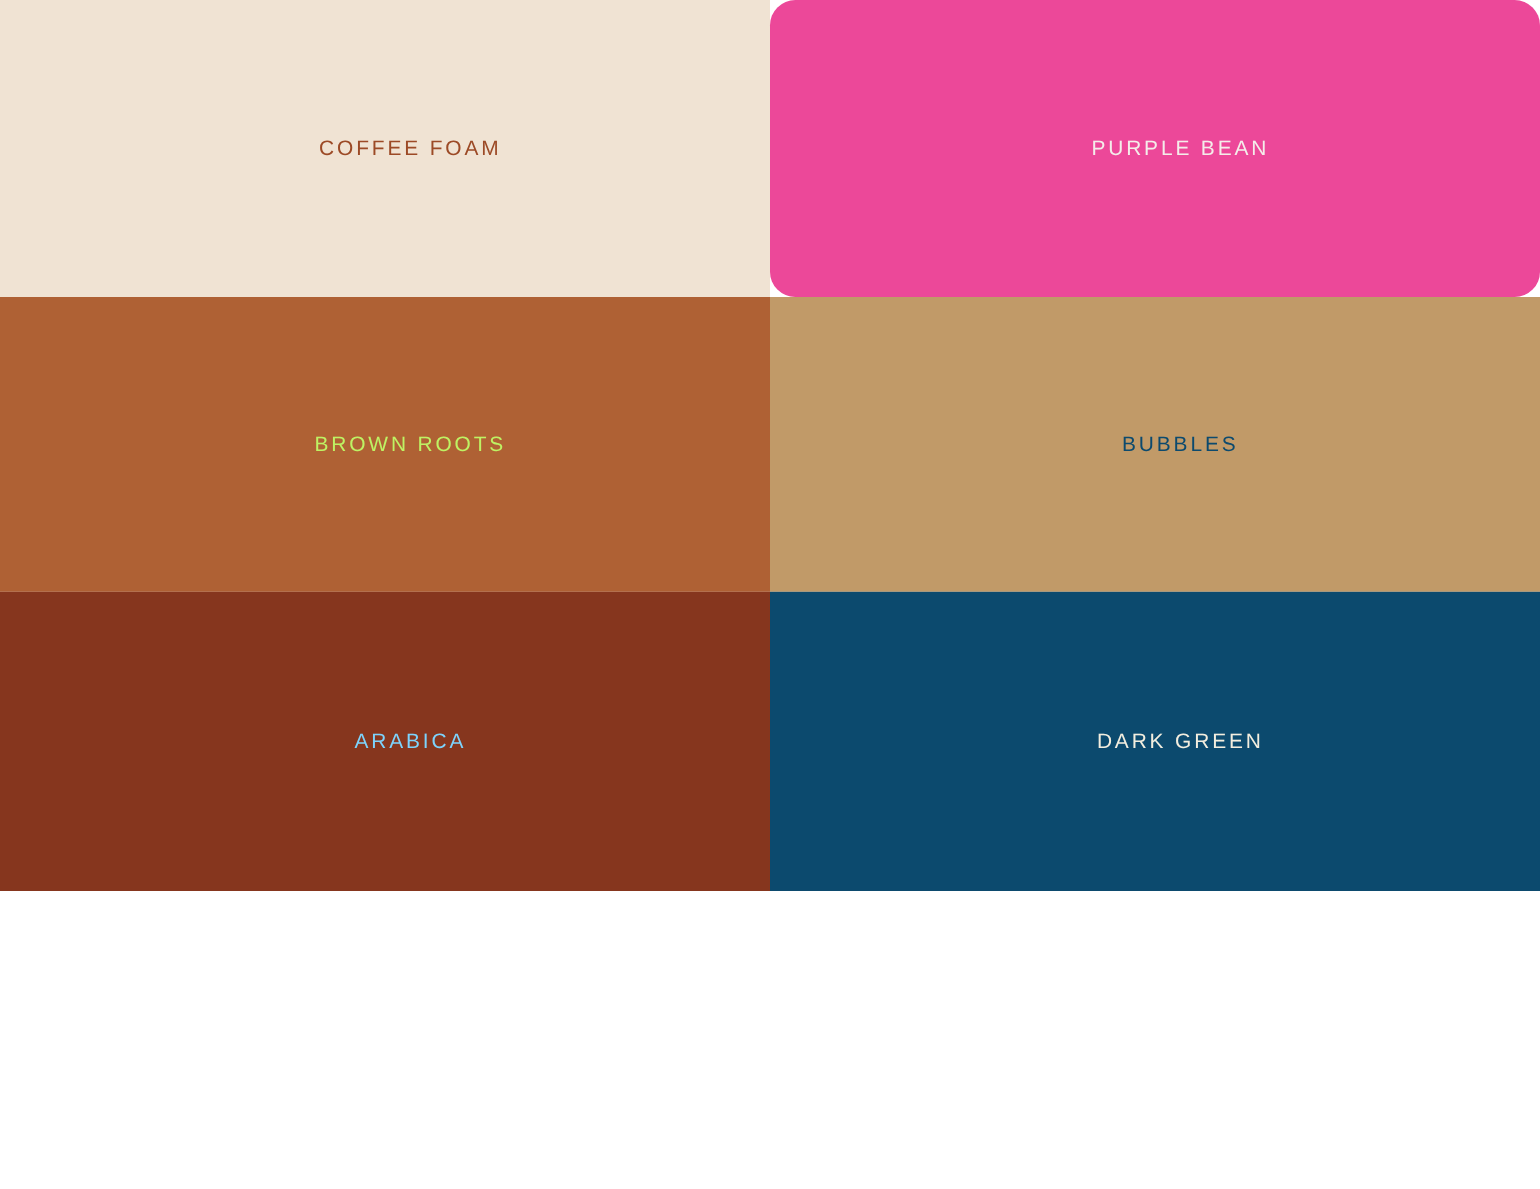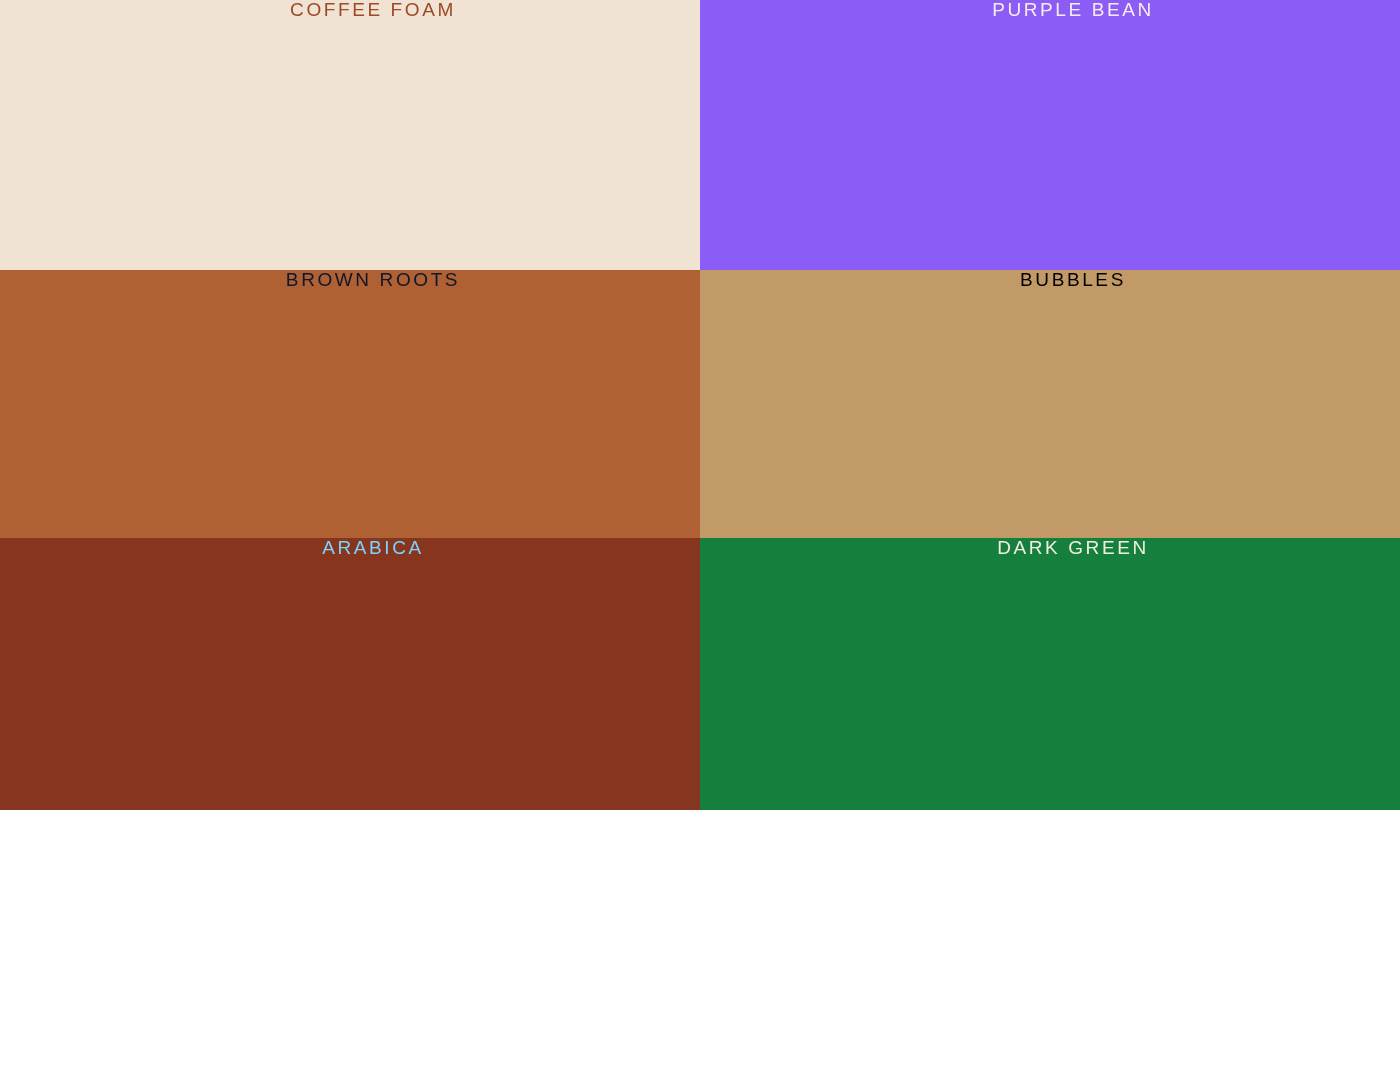--- a/index.html
+++ b/index.html
@@ -17,20 +17,21 @@
   #palette-grid {
     display: grid;
     grid-template-columns: 700px 700px;
     grid-template-rows: 270px 268px 272px 271px;
     width: 1400px;
     height: 1081px;
   }
 
   .swatch {
     display: flex;
+    align-items: center;
     justify-content: center;
     position: relative;
     box-sizing: border-box;
     padding-left: 46px;
   }
 
   .swatch-label {
     font-family: "Liberation Sans", sans-serif;
     font-size: 19px;
     font-weight: 400;
@@ -43,35 +44,35 @@
 </style>
 </head>
 <body>
 
 <div id="palette-grid">
 
   <div class="swatch" style="background-color:#F0E3D3;color:#9C4A26;">
     <span class="swatch-label">COFFEE FOAM</span>
   </div>
 
-  <div class="swatch" style="background-color:#8b5cf6;color:#F4EDEA;">
+  <div class="swatch" style="background-color:#ec4899;color:#F4EDEA;border-radius:23px;">
     <span class="swatch-label">PURPLE BEAN</span>
   </div>
 
-  <div class="swatch" style="background-color:#AF6134;color:#0f172a;">
+  <div class="swatch" style="background-color:#AF6134;color:#bef264;">
     <span class="swatch-label">BROWN ROOTS</span>
   </div>
 
 
-  <div class="swatch" style="background-color:#C19A68;color:#000000;">
+  <div class="swatch" style="background-color:#C19A68;color:#0c4a6e;">
     <span class="swatch-label">BUBBLES</span>
   </div>
 
   <div class="swatch" style="background-color:#86361E;color:#7dd3fc;">
     <span class="swatch-label">ARABICA</span>
   </div>
 
-  <div class="swatch" style="background-color:#15803d;color:#F3EEDF;">
+  <div class="swatch" style="background-color:#0c4a6e;color:#F3EEDF;">
     <span class="swatch-label">DARK GREEN</span>
   </div>
 
 
 </div>
 
 </body></html>

